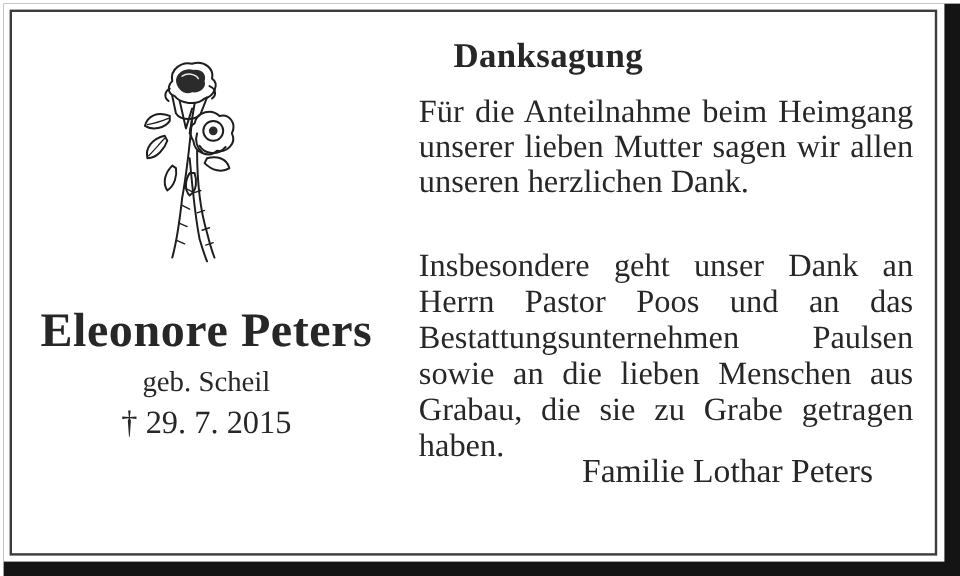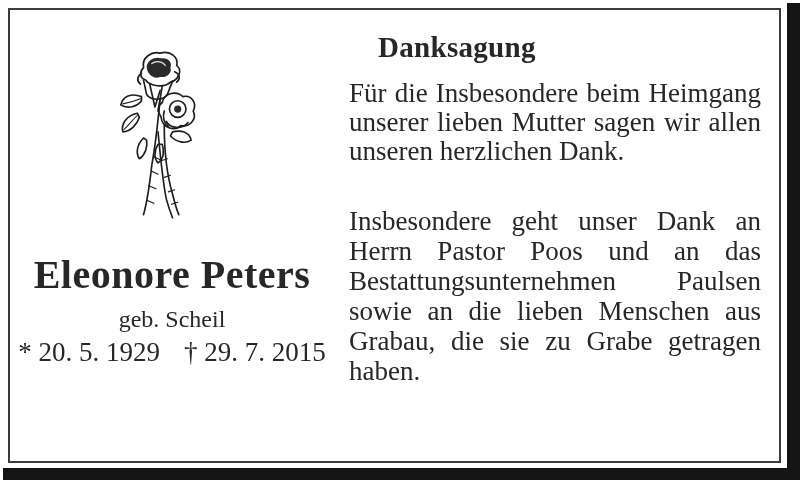--- a/index.html
+++ b/index.html
@@ -147,27 +147,27 @@
         <path d="M44 80 C46 100 48 125 52 145 C54 152 56 158 58 163"></path>
 
         <path d="M40 104 l6 3 M38 118 l6 3 M35 132 l7 3 M33 146 l7 3 M47 108 l6 -2 M50 124 l6 -2 M54 138 l6 -2 M57 150 l6 -2" stroke-width="1.1"></path>
       </g>
     </svg>
 
     <div class="left-col">
       <div class="deceased-name">Eleonore Peters</div>
       <div class="maiden-name">geb. Scheil</div>
       <div class="dates-row">
-        <span>* 20. 5. 1929</span>
         <span>† 29. 7. 2015</span>
       </div>
     </div>
 
     <div class="right-col">
       <div class="heading">Danksagung</div>
-      <div class="para para-1">Für die Insbesondere beim Heimgang unserer lieben Mutter sagen wir allen unseren herzlichen Dank.</div>
+      <div class="para para-1">Für die Anteilnahme beim Heimgang unserer lieben Mutter sagen wir allen unseren herzlichen Dank.</div>
       <div class="para para-2">Insbesondere geht unser Dank an Herrn Pastor Poos und an das Bestattungsunternehmen Paulsen sowie an die lieben Menschen aus Grabau, die sie zu Grabe getragen haben.</div>
       <div class="signatures">
+        <div>Familie Lothar Peters</div>
       </div>
     </div>
 
   </div>
 </div>
 
 </body></html>

